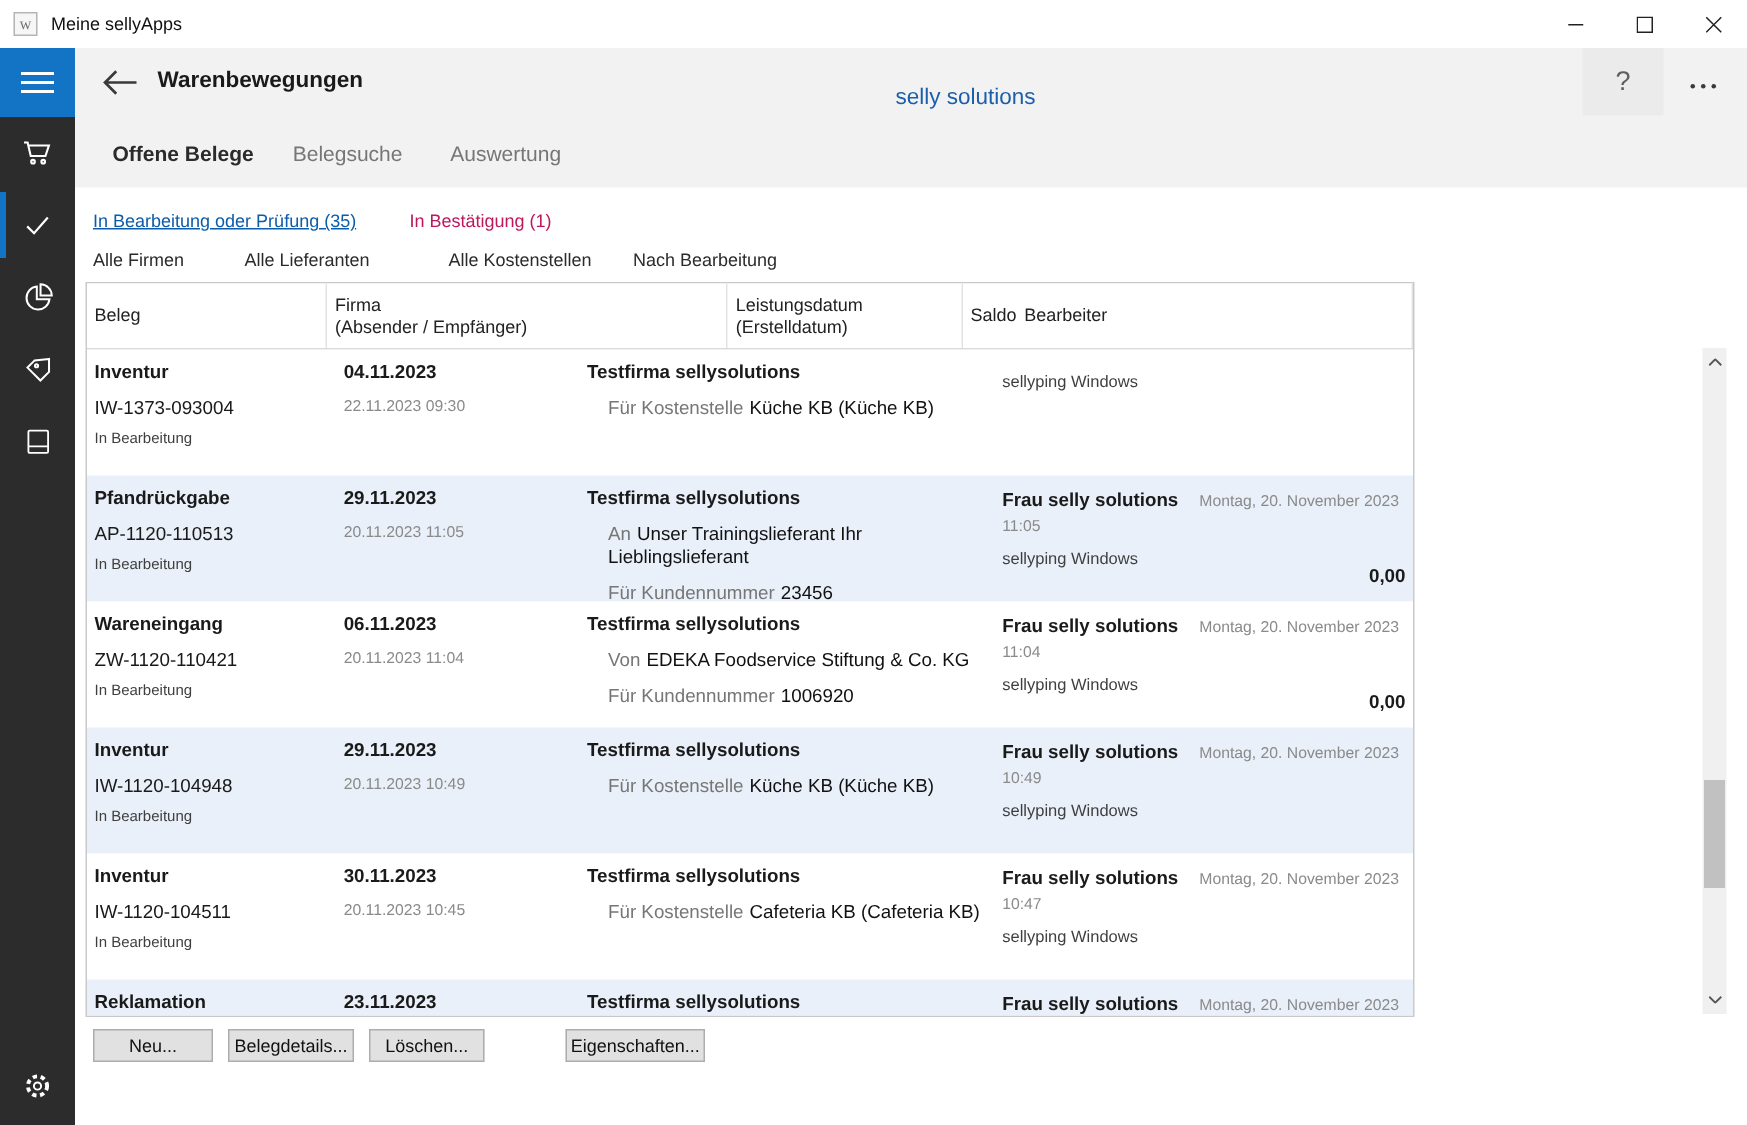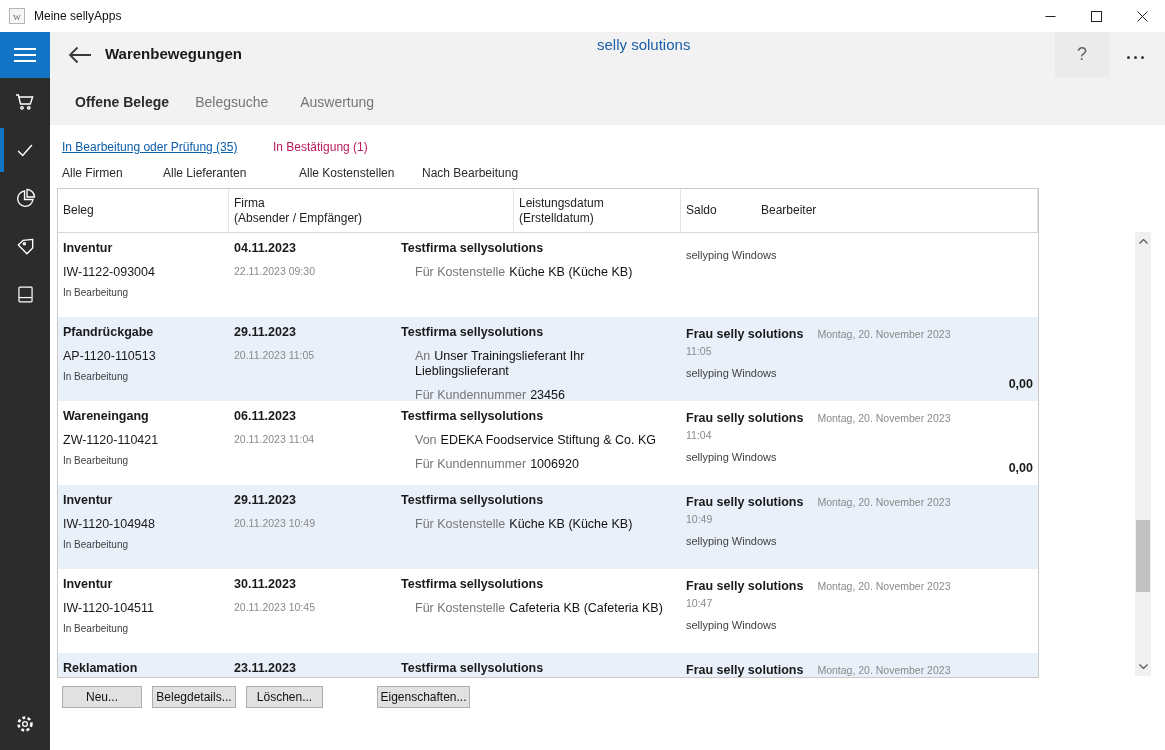--- a/index.html
+++ b/index.html
@@ -19,36 +19,36 @@
   
   .sidebar{position:absolute;left:0;top:32px;width:50px;height:718px;background:#2c2c2c;}
   .menu-btn{width:50px;height:46px;background:#1373c5;display:flex;align-items:center;justify-content:center;}
   .side-item{position:relative;width:50px;height:48px;display:flex;align-items:center;justify-content:center;}
   .side-item .accent{position:absolute;left:0;top:2px;bottom:2px;width:4px;background:#1373c5;}
   .side-gear{position:absolute;left:0;bottom:6px;width:50px;height:40px;display:flex;align-items:center;justify-content:center;}
   
   .appheader{position:absolute;left:50px;top:32px;width:1115px;height:93px;background:#f2f2f2;}
   .back-btn{position:absolute;left:16px;top:10px;width:28px;height:26px;display:flex;align-items:center;justify-content:center;}
   .page-title{position:absolute;left:55px;top:13px;font-size:15px;font-weight:700;color:#1a1a1a;}
-  .brand{position:absolute;left:547px;top:4px;font-size:15px;color:#1b5ea9;}
+  .brand{position:absolute;left:547px;top:24px;font-size:15px;color:#1b5ea9;}
   .help-box{position:absolute;left:1005px;top:0;width:54px;height:45px;background:#ebebeb;
     display:flex;align-items:center;justify-content:center;font-size:18px;color:#5f5f5f;}
   .more-btn{position:absolute;left:1077px;top:20px;display:flex;gap:4px;align-items:center;height:10px;}
   .more-btn i{width:3px;height:3px;border-radius:50%;background:#3a3a3a;display:block;}
   .tabs{position:absolute;left:25px;top:62px;display:flex;}
   .tab{font-size:14px;color:#767676;margin-right:0;}
   .tab.t0{margin-right:26px;font-weight:700;color:#2b2b2b;}
   .tab.t1{margin-right:29px;width:76px;}
   
   .flink1{position:absolute;left:62px;top:140px;font-size:12px;color:#0b5cab;text-decoration:underline;}
   .flink2{position:absolute;left:273px;top:140px;font-size:12px;color:#be185d;}
   .fdrop{position:absolute;top:166px;font-size:12px;color:#2b2b2b;}
   .fd0{left:62px;}.fd1{left:163px;}.fd2{left:299px;}.fd3{left:422px;}
   
-  .table{position:absolute;left:57px;top:188px;width:982px;box-sizing:border-box;border:1px solid #c9c9c9;background:#fff;}
+  .table{position:absolute;left:57px;top:188px;width:886px;box-sizing:border-box;border:1px solid #c9c9c9;background:#fff;}
   .thead{display:flex;height:43px;border-bottom:1px solid #d9d9d9;background:#fff;}
   .th{box-sizing:border-box;display:flex;flex-direction:column;justify-content:center;
     padding-left:5px;font-size:12px;color:#222;border-right:1px solid #e3e3e3;line-height:15px;}
   .th-beleg{width:171px;}.th-datum{width:167px;}.th-firma{width:285px;}.th-bearb{width:282px;}
   .th-saldo{flex:1;border-right:none;}
   .tbody{height:444px;overflow:hidden;}
   .trow{display:flex;height:84px;background:#fff;}
   .trow.alt{background:#e9f0fa;}
   .c{box-sizing:border-box;position:relative;padding:8px 0 0 5px;}
   .c-beleg{width:171px;}.c-datum{width:167px;}.c-firma{width:285px;}.c-bearb{width:282px;}
@@ -202,21 +202,21 @@
       </div>
       <div class="th th-bearb">
         <span>Bearbeiter</span>
           <span></span>
       </div>
     </div>
     <div class="tbody">
     <div class="trow">
       <div class="c c-beleg">
         <div class="doc-type">Inventur</div>
-        <div class="doc-number">IW-1122-093004</div>
+        <div class="doc-number">IW-1373-093004</div>
         <div class="doc-status">In Bearbeitung</div>
       </div>
       <div class="c c-datum">
         <div class="date-main">04.11.2023</div>
         <div class="date-sub">22.11.2023 09:30</div>
       </div>
       <div class="c c-firma">
         <div class="company">Testfirma sellysolutions</div>
         <div class="firm-line">
           <span class="fl-label">Für Kostenstelle</span><span class="fl-value">Küche KB (Küche KB)</span>

